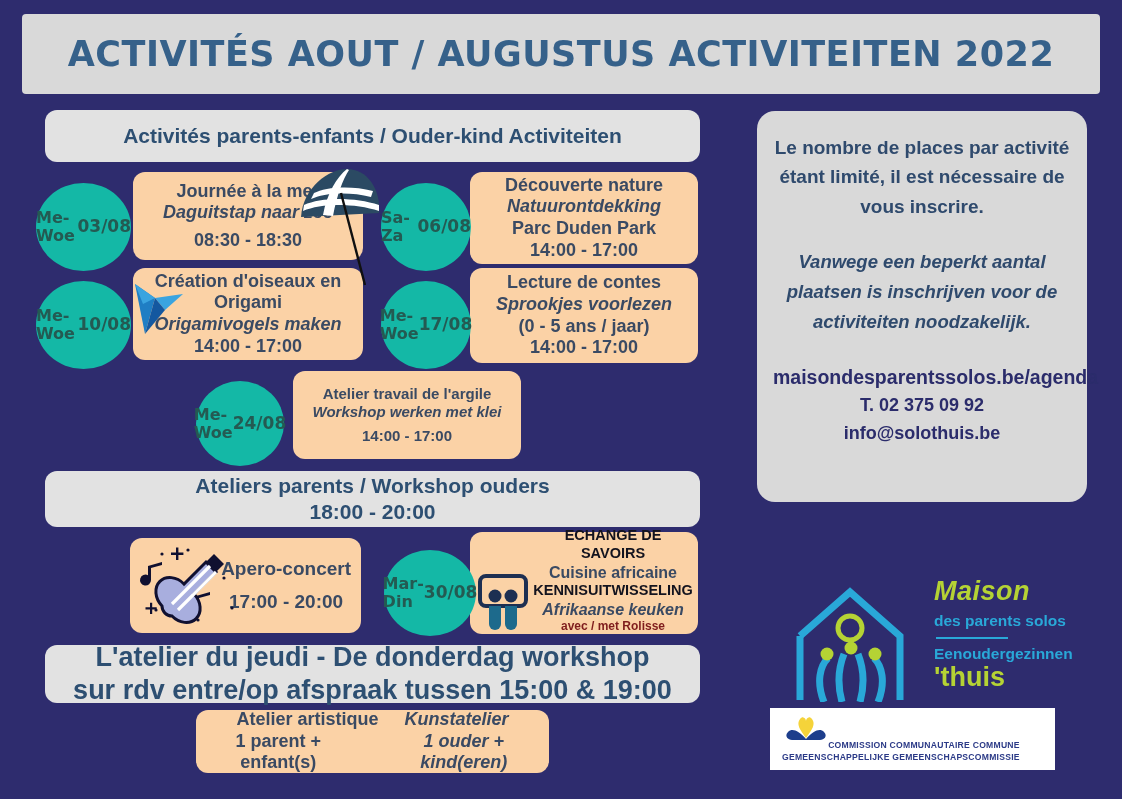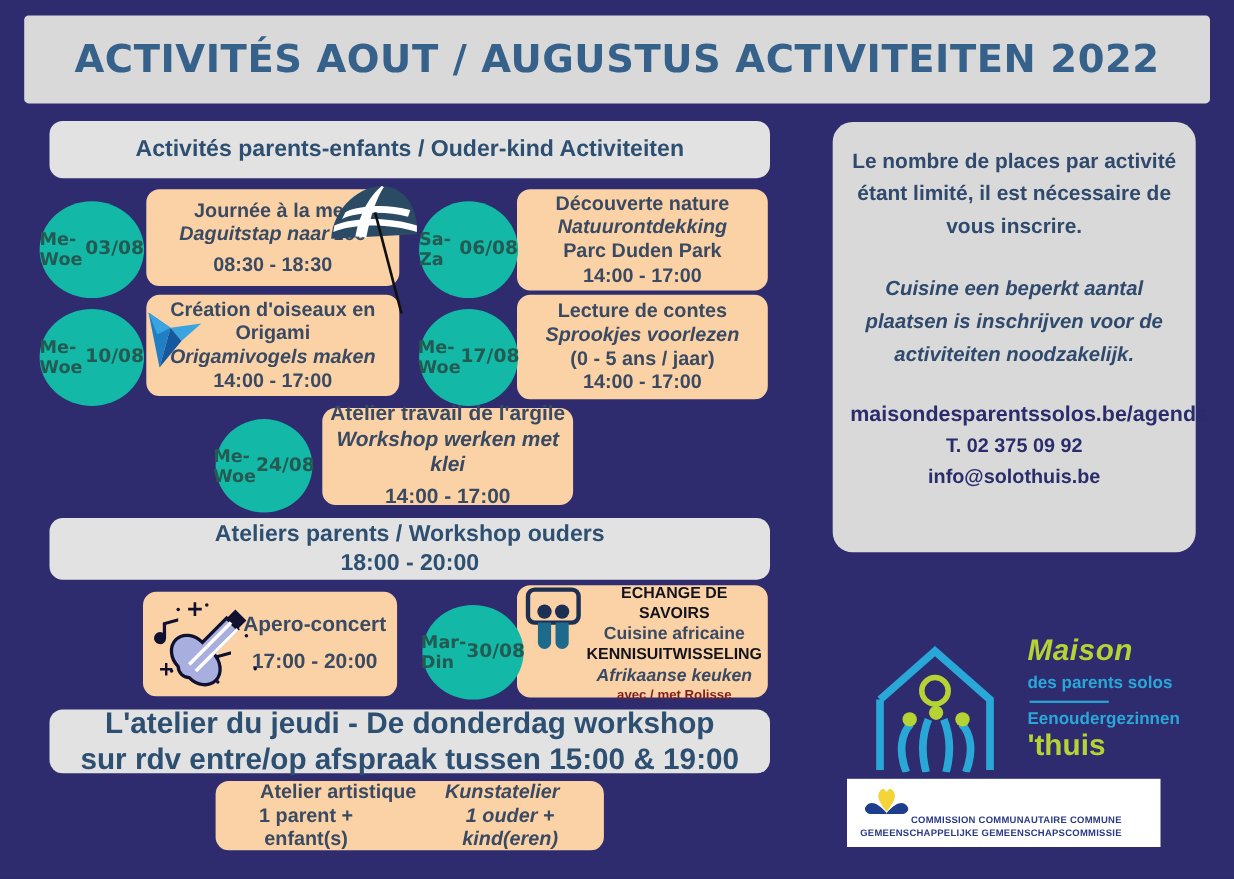--- a/index.html
+++ b/index.html
@@ -156,21 +156,21 @@
     <span class="l2">Sprookjes voorlezen</span>
     <span class="l3">(0 - 5 ans / jaar)</span>
     <span class="l4">14:00 - 17:00</span>
   </div>
 
   <div class="datecirc" style="left:196px;top:381px;width:88px;height:85px;">
     <span class="dc-day">Me-Woe</span>
     <span class="dc-date">24/08</span>
   </div>
 
-  <div class="card" style="left:293px;top:371px;width:228px;height:88px;font-size:19px;">
+  <div class="card" style="left:293px;top:371px;width:228px;height:88px;font-size:15px;">
     <span class="l1">Atelier travail de l'argile</span>
     <span class="l2">Workshop werken met klei</span>
     <span class="l4" style="margin-top:6px;">14:00 - 17:00</span>
   </div>
 
   <div class="sect-head" style="left:45px;top:471px;width:655px;height:56px;font-size:21px;">
     <span>Ateliers parents / Workshop ouders</span>
     <span>18:00 - 20:00</span>
   </div>
 
@@ -206,21 +206,21 @@
       </div>
     </div>
   </div>
 
   <div class="datecirc" style="left:384px;top:550px;width:92px;height:86px;">
     <span class="dc-day">Mar-Din</span>
     <span class="dc-date">30/08</span>
   </div>
 
   <div class="card" style="left:470px;top:532px;width:228px;height:102px;font-size:15px;">
-    <div style="display:flex;align-items:flex-start;width:100%;height:100%;">
+    <div style="display:flex;align-items:flex-end;width:100%;height:100%;">
       <svg style="width:58px;height:62px;flex:0 0 58px;margin-left:4px;" viewBox="0 0 58 62">
         <rect x="6" y="4" width="46" height="30" rx="6" fill="none" stroke="#1d2f52" stroke-width="4"></rect>
         <circle cx="21" cy="24" r="6.5" fill="#1d2f52"></circle>
         <circle cx="37" cy="24" r="6.5" fill="#1d2f52"></circle>
         <path d="M15 34 h12 v18 a6 6 0 0 1 -12 0z" fill="#1d6a8c"></path>
         <path d="M31 34 h12 v18 a6 6 0 0 1 -12 0z" fill="#1d6a8c"></path>
       </svg>
       <div style="text-align:center;flex:1;padding-right:4px;line-height:1.22;">
         <div style="font-weight:bold;color:#13131e;font-size:14.5px;">ECHANGE DE SAVOIRS</div>
         <div style="font-weight:bold;color:#3a4a63;font-size:16px;">Cuisine africaine</div>
@@ -247,21 +247,21 @@
     </div>
   </div>
 
   <div class="info-box">
     <div class="fr">
       <div>Le nombre de places par activité</div>
       <div>étant limité, il est nécessaire de</div>
       <div>vous inscrire.</div>
     </div>
     <div class="nl">
-      <div>Cuisine een beperkt aantal</div>
+      <div>Vanwege een beperkt aantal</div>
       <div>plaatsen is inschrijven voor de</div>
       <div>activiteiten noodzakelijk.</div>
     </div>
     <div class="contact">
       <div class="web nobr">maisondesparentssolos.be/agenda</div>
       <div class="tel">T. 02 375 09 92</div>
       <div class="mail">info@solothuis.be</div>
     </div>
   </div>
 

